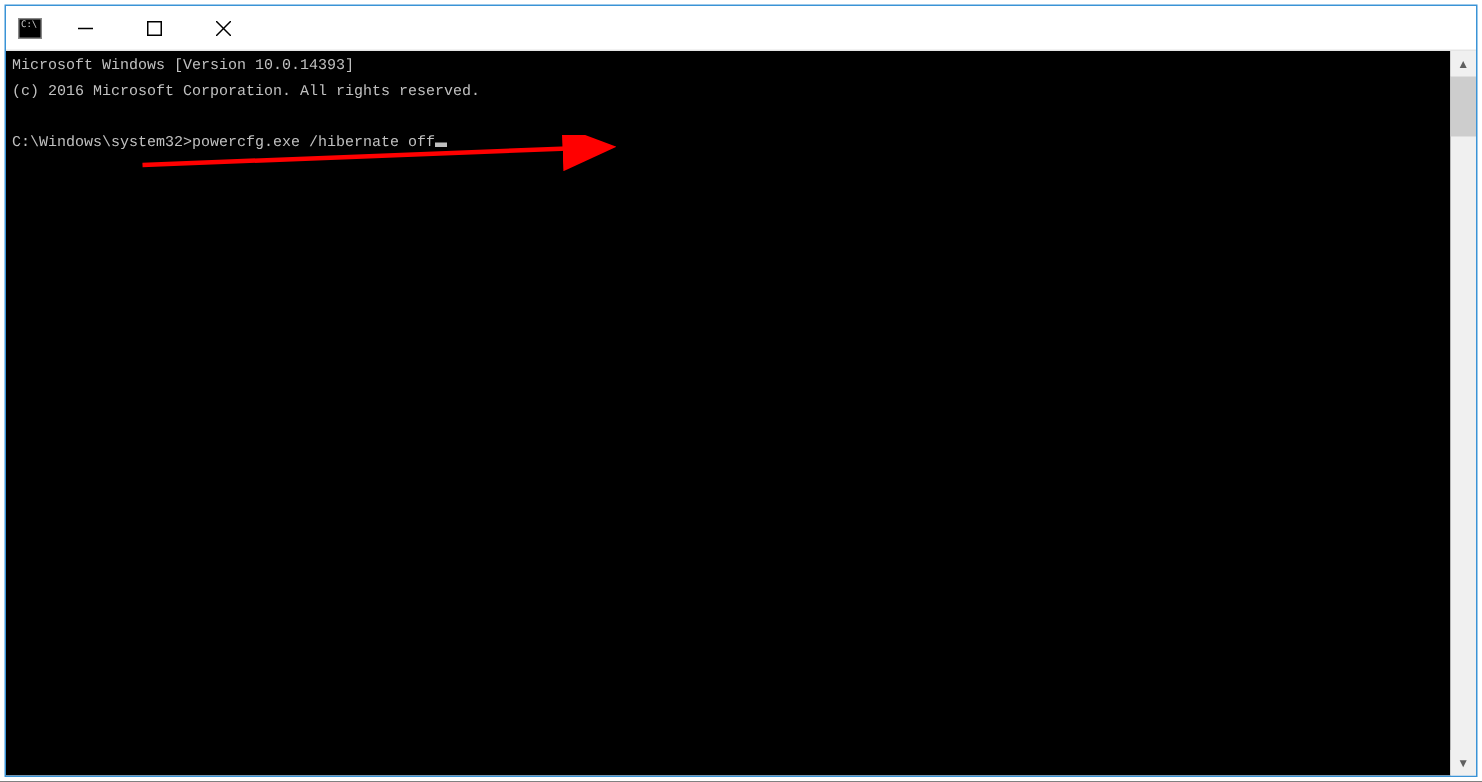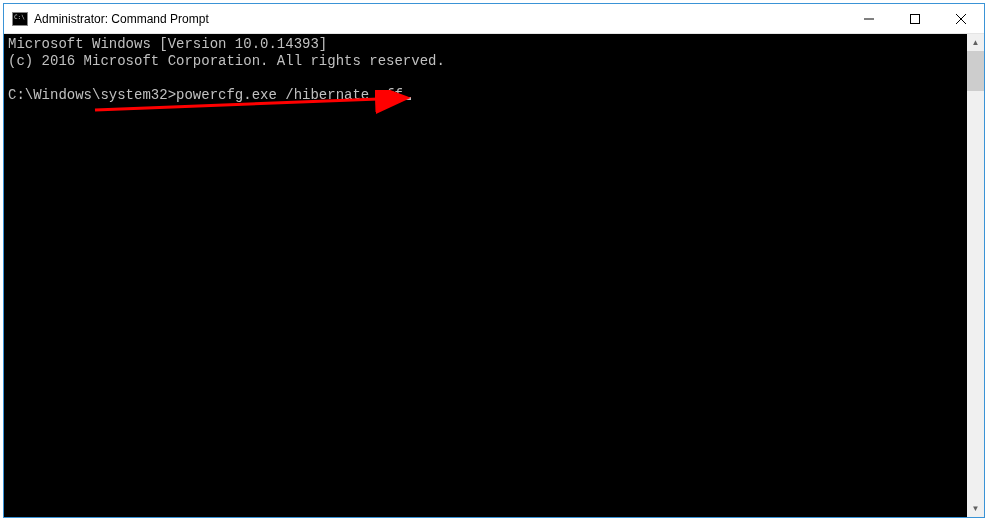--- a/index.html
+++ b/index.html
@@ -78,21 +78,21 @@
     .content-wrap {
       flex: 1;
       display: flex;
       overflow: hidden;
     }
     .terminal {
       flex: 1;
       background: #000;
       color: #c0c0c0;
       font-family: Consolas, "Courier New", monospace;
-      font-size: 14px;
+      font-size: 10px;
       line-height: 17px;
       padding: 2px 2px 2px 4px;
       white-space: pre;
       overflow: hidden;
       position: relative;
     }
     .scrollbar {
       width: 17px;
       background: #f0f0f0;
       position: relative;
@@ -137,21 +137,20 @@
       pointer-events: none;
       z-index: 10;
     }
   </style>
 </head>
 <body>
 
 <div class="window">
   <div class="titlebar">
     <span class="title-icon"></span>
-    <span class="title-text">Administrator: Command Prompt</span>
     <div class="win-controls">
       <div class="win-btn">
         <svg viewBox="0 0 10 10">
             <line x1="0" y1="5" x2="10" y2="5" stroke="#000" stroke-width="1"></line>
           </svg>
       </div>
       <div class="win-btn">
         <svg viewBox="0 0 10 10">
             <rect x="0.5" y="0.5" width="9" height="9" fill="none" stroke="#000" stroke-width="1"></rect>
           </svg>

